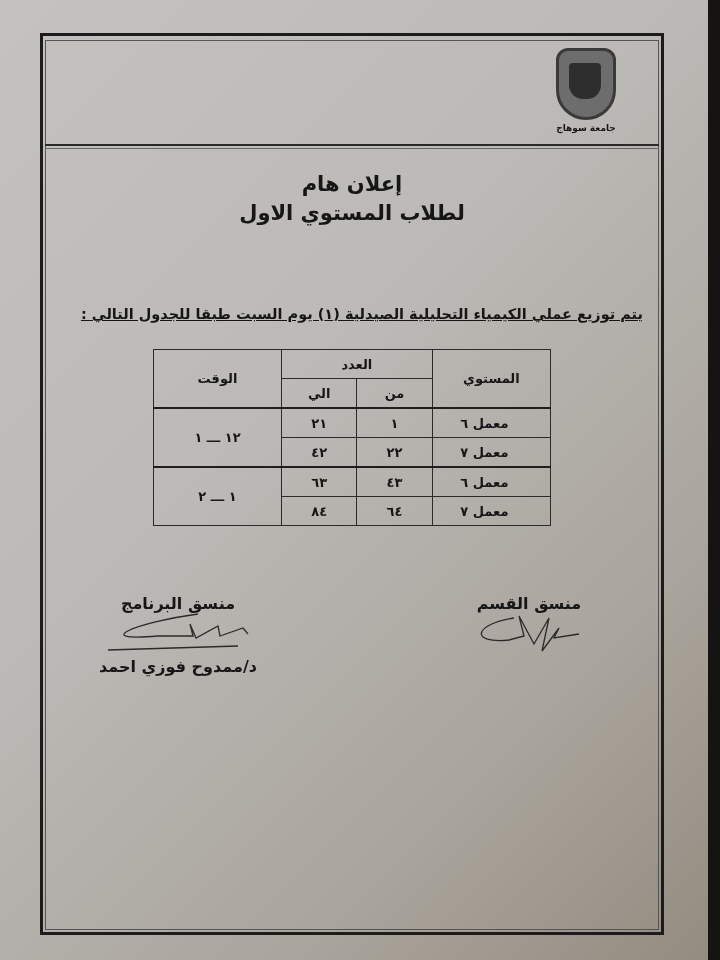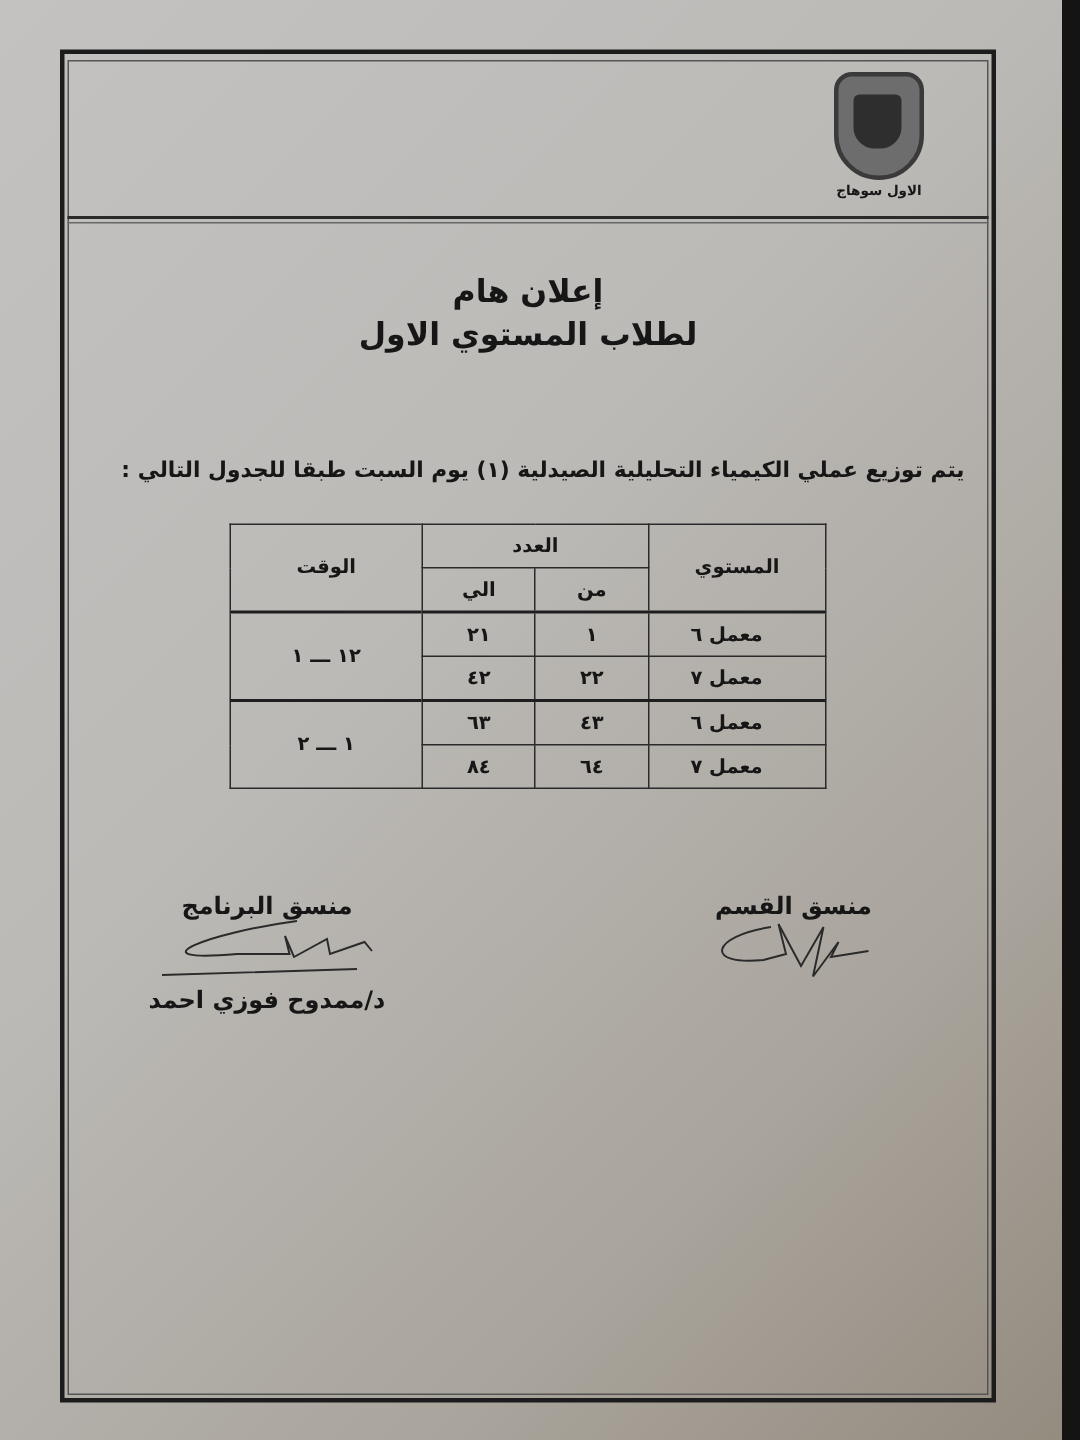--- a/index.html
+++ b/index.html
@@ -30,25 +30,25 @@
   .seal-text { position: absolute; top: 4px; width: 100%; font-size: 6px; color: #333; }
   .seal-text2 { position: absolute; bottom: 6px; width: 100%; font-size: 5px; color: #333; }
   .seal-year { position: absolute; bottom: 16px; width: 100%; font-size: 4px; color: #222; }
   .shield {
     width: 60px; height: 72px; margin: 0 auto;
     background: #6d6d6d; border: 3px solid #3a3a3a;
     border-radius: 12px 12px 30px 30px; box-sizing: border-box; position: relative;
   }
   .shield-inner { position: absolute; left: 10px; top: 12px; width: 32px; height: 36px; background: #2e2e2e; border-radius: 4px 4px 14px 14px; }
   .logo-caption { font-size: 9px; font-weight: bold; direction: rtl; margin-top: 3px; }
-  .title-block { position: absolute; top: 144px; left: 0; right: 0; text-align: center; direction: rtl; }
+  .title-block { position: absolute; top: 134px; left: 0; right: 0; text-align: center; direction: rtl; }
   .title-line { font-size: 21px; font-weight: bold; line-height: 29px; }
   .intro {
     position: absolute; top: 270px; right: 18px; direction: rtl;
-    font-size: 14.5px; font-weight: bold;
+    font-size: 14.5px; font-weight: bold; text-decoration: underline;
   }
   table.schedule {
     position: absolute; left: 110px; top: 313px; width: 398px;
     border-collapse: collapse; direction: rtl; font-size: 13px; font-weight: bold;
   }
   table.schedule td, table.schedule th {
     border: 1.5px solid #2a2a2a; text-align: center; height: 28px; padding: 0;
   }
   table.schedule th { font-weight: bold; }
   table.schedule td.place { text-align: center; padding-right: 14px; }
@@ -65,21 +65,21 @@
 <div class="right-edge"></div>
 
 <div class="frame">
   <div class="frame-inner"></div>
 
 
   <div class="logo logo-right">
     <div class="shield">
       <div class="shield-inner"></div>
     </div>
-    <div class="logo-caption">الاول سوهاج</div>
+    <div class="logo-caption">جامعة سوهاج</div>
   </div>
 
   <div class="header-rule"></div>
   <div class="header-rule2"></div>
 
   <div class="title-block">
     <div class="title-line">إعلان هام</div>
     <div class="title-line">لطلاب المستوي الاول</div>
   </div>
 

